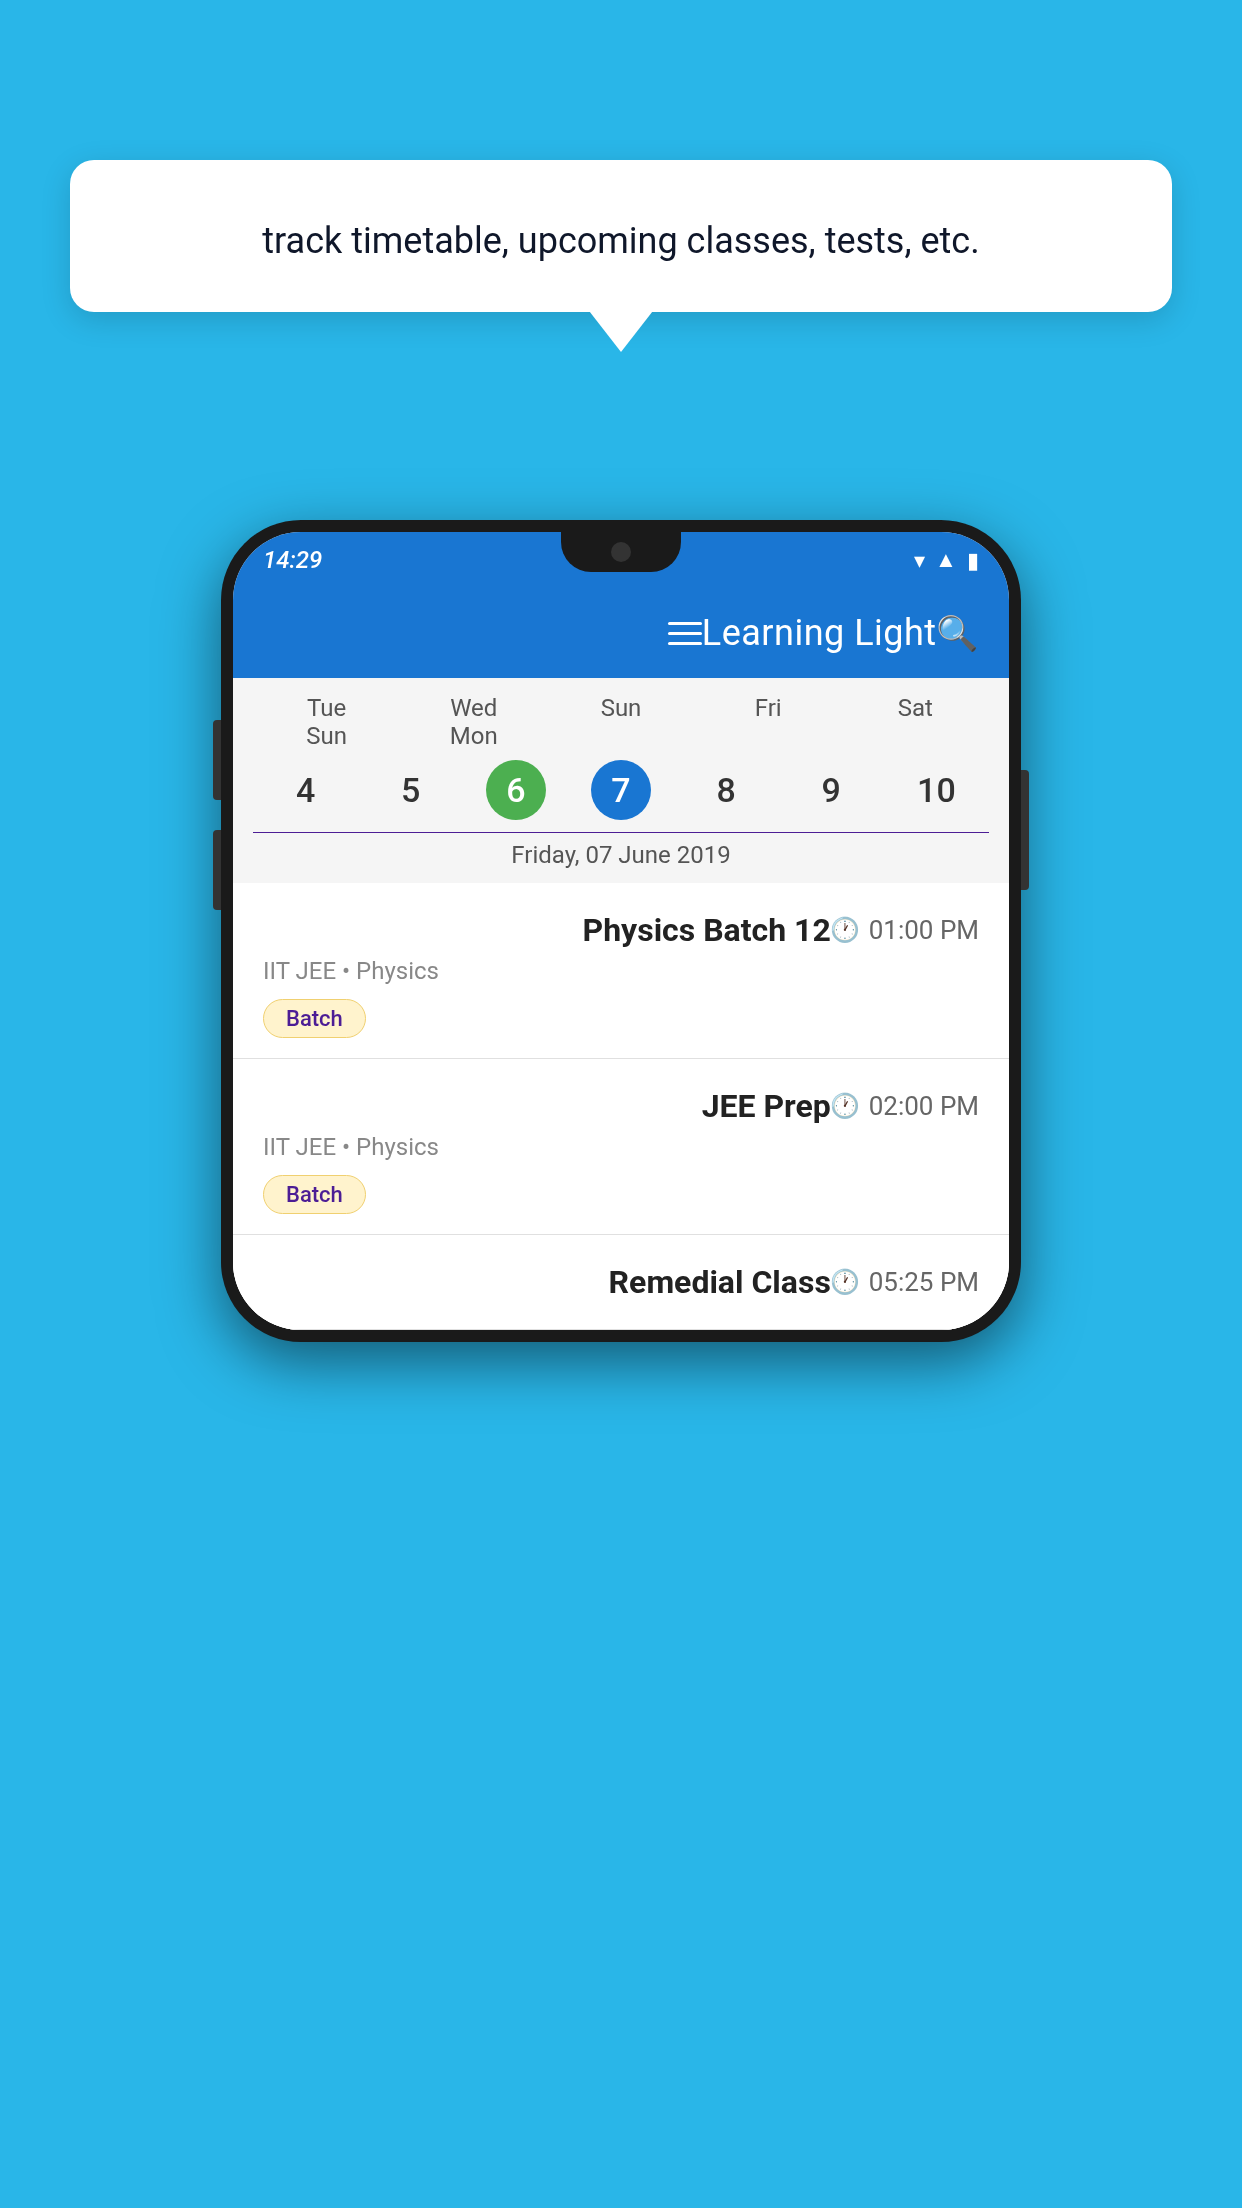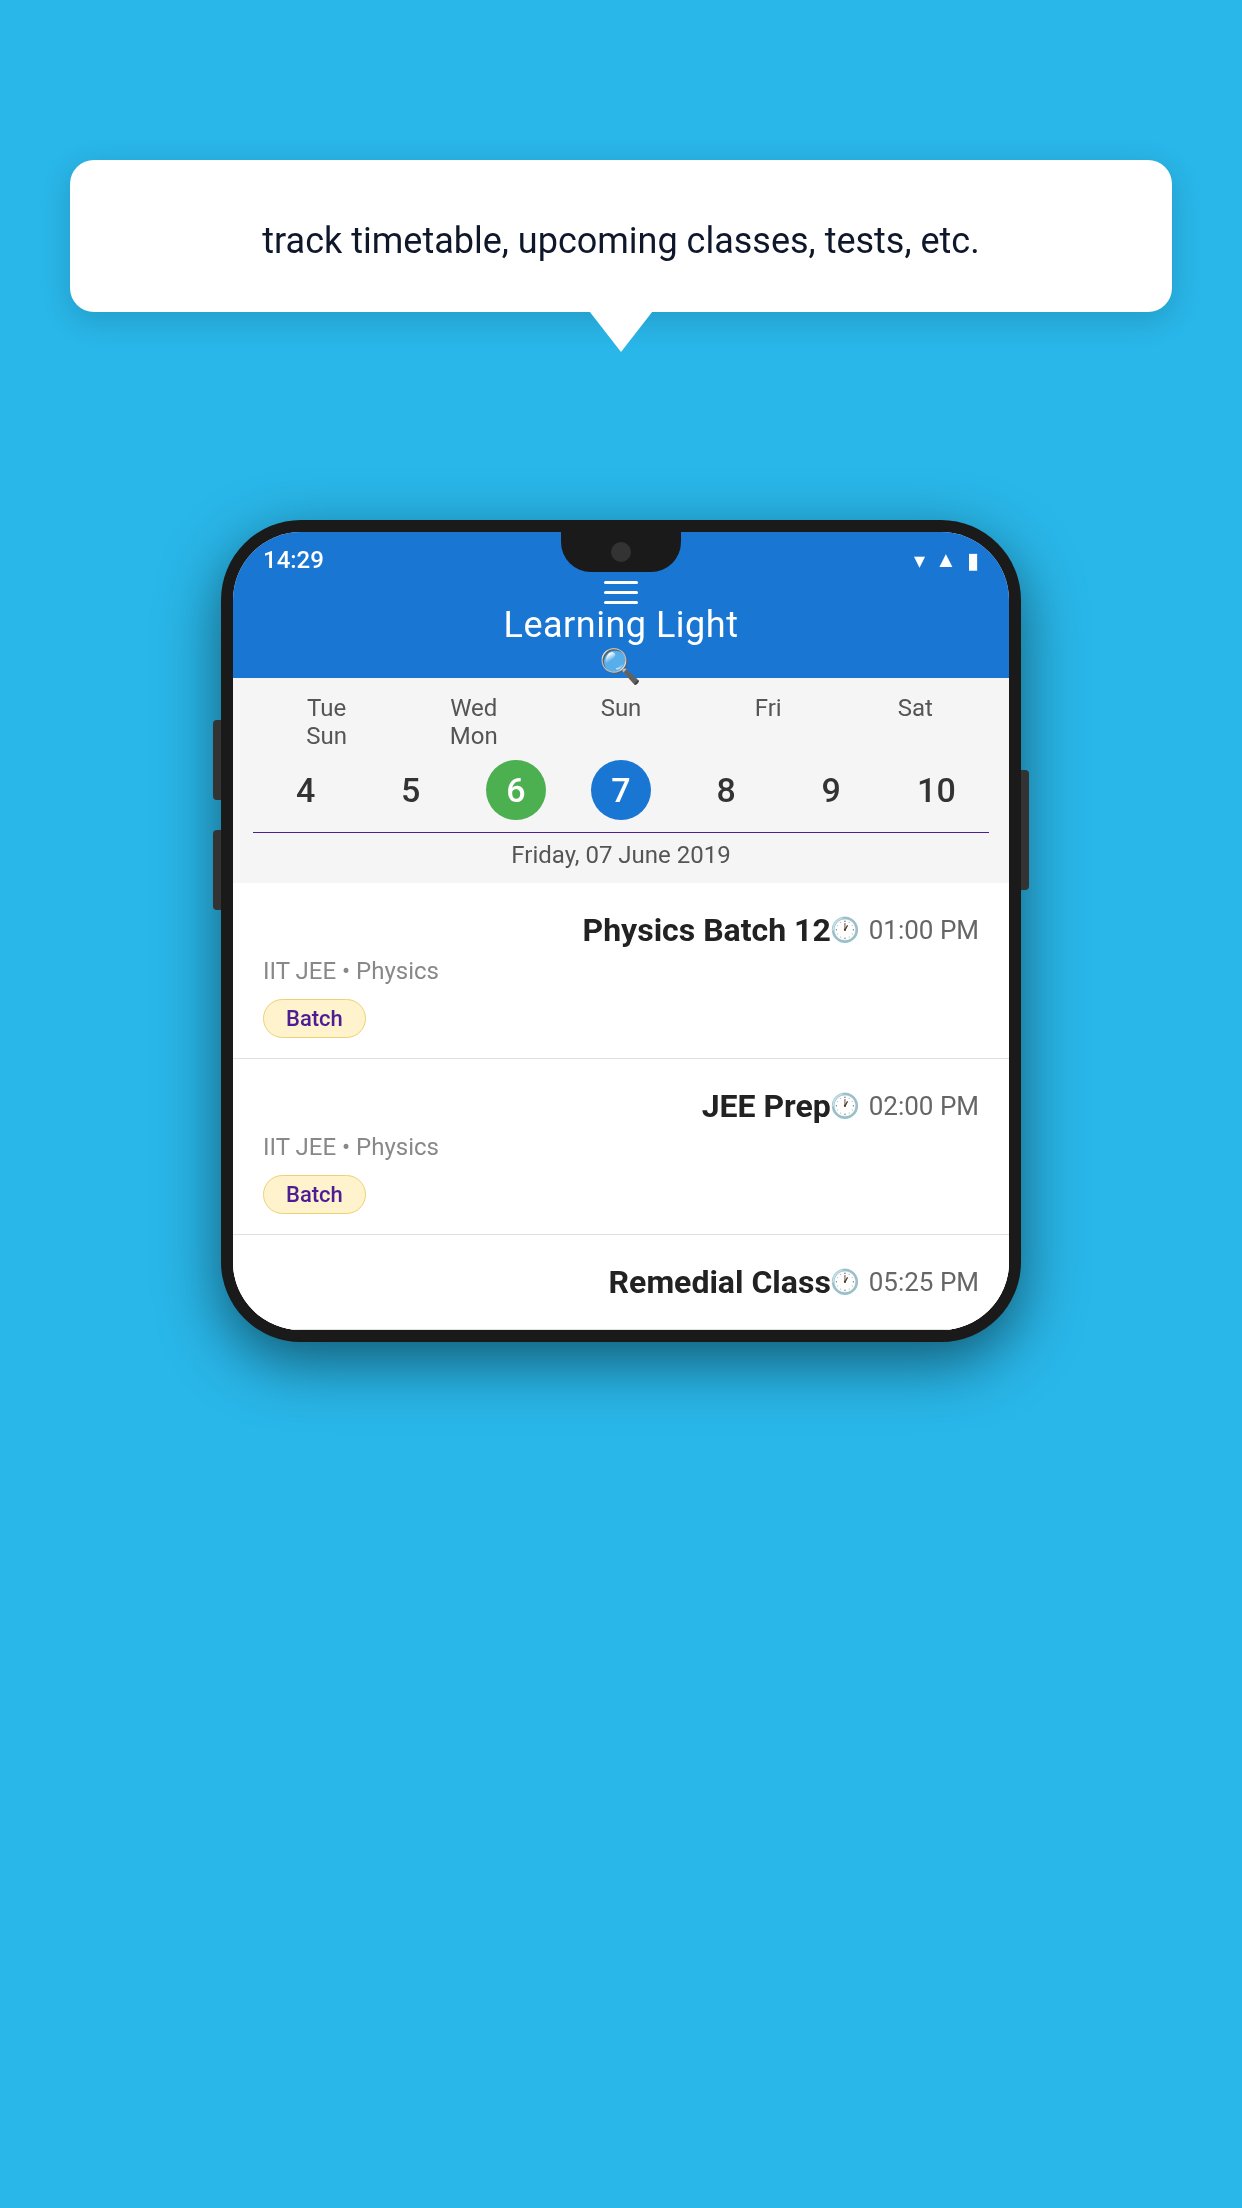--- a/index.html
+++ b/index.html
@@ -135,42 +135,42 @@
       display: flex;
       align-items: center;
       justify-content: space-between;
       padding: 0 30px;
     }
 
     .status-time {
       color: white;
       font-size: 24px;
       font-weight: 500;
+      font-style: italic;
     }
 
     .status-icons {
       display: flex;
       align-items: center;
       gap: 10px;
     }
 
     .status-icons span {
       color: white;
       font-size: 22px;
     }
 
     
     .app-bar {
       background: #1976d2;
       height: 90px;
       display: flex;
       align-items: center;
-      justify-content: center;
+      justify-content: flex-end;
       padding: 0 30px;
-      flex-direction: column;
     }
 
     .menu-icon {
       color: white;
       font-size: 32px;
       display: flex;
       flex-direction: column;
       gap: 7px;
       cursor: pointer;
     }

